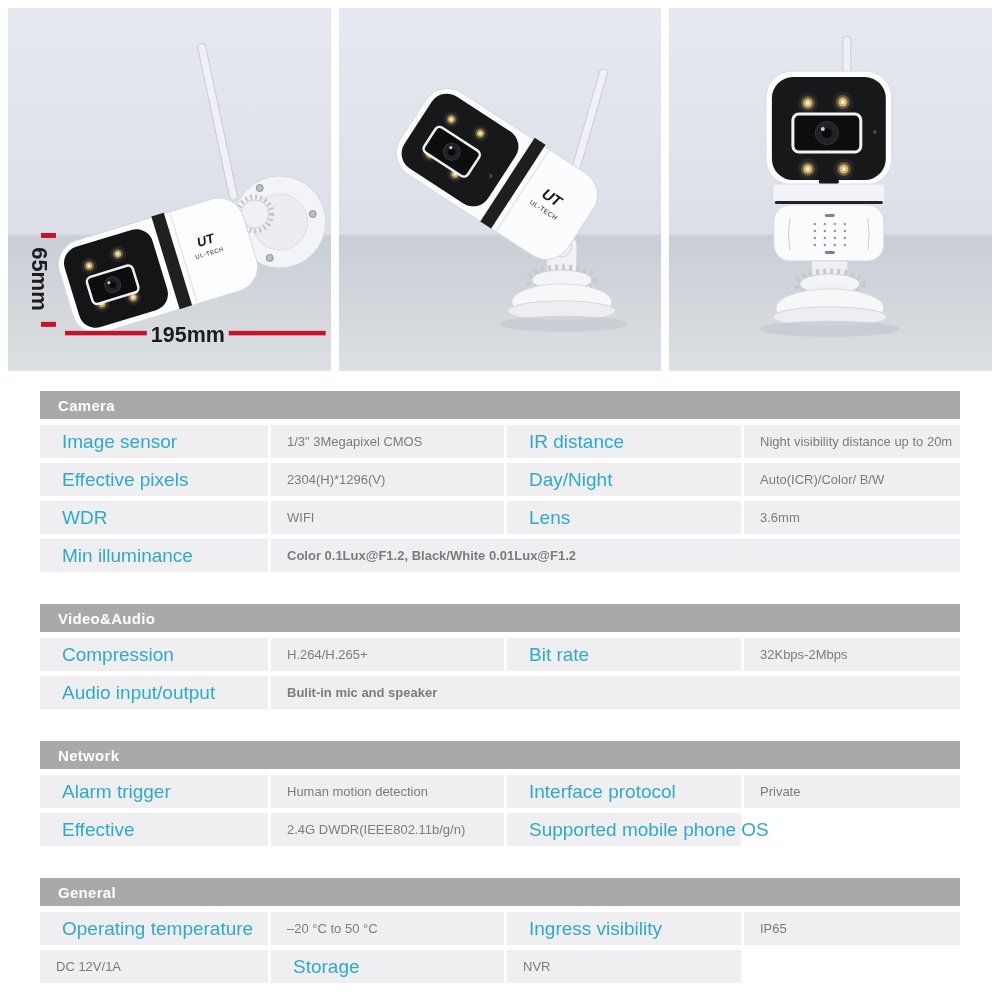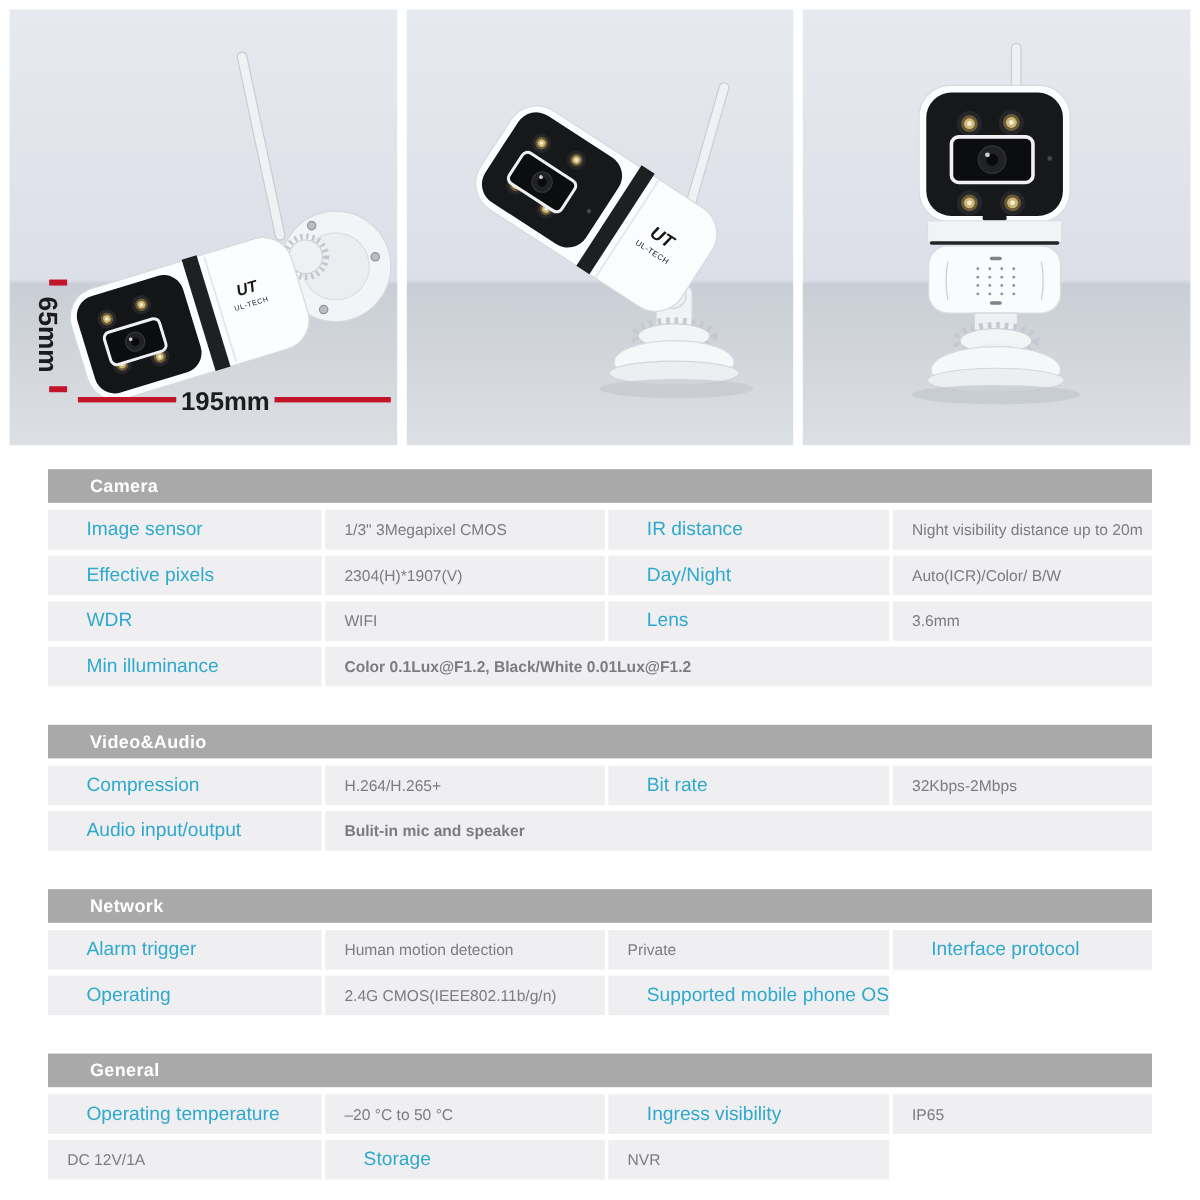--- a/index.html
+++ b/index.html
@@ -15,31 +15,31 @@
     flex:1;height:363px;
     background:linear-gradient(180deg,#e7e9f0 0%,#dcdfe7 62%,#c9ced6 63%,#d3d7dc 82%,#dcdfe4 100%);
   }
   .panel svg{display:block;width:100%;height:100%;}
   
   .spec{margin:20px 40px 0;}
   .sec{margin-bottom:32px;}
   .sec:last-child{margin-bottom:0;}
   .sec-h{
     height:28px;background:#a9a9aa;color:#ffffff;
-    display:flex;align-items:center;padding-left:35px;
+    display:flex;align-items:center;padding-left:18px;
     font-size:15px;font-weight:bold;letter-spacing:.3px;
     margin-bottom:6px;
   }
   .sec-g{
     display:grid;
     grid-template-columns:228px 233px 234px 216px;
     column-gap:3px;row-gap:5px;
   }
   .cell{background:#efeff1;height:33px;display:flex;align-items:center;white-space:nowrap;}
-  .lbl{padding-left:32px;color:#2fa9cc;font-size:16px;font-weight:500;}
+  .lbl{padding-left:22px;color:#2fa9cc;font-size:19px;font-weight:500;}
   .val{padding-left:16px;color:#7b7c7e;font-size:13px;}
   .sp{grid-column:2/5;font-weight:bold;}
 </style>
 </head>
 <body>
 
 <div class="hero">
 
   <div class="panel">
     <svg viewBox="0 0 323 363">
@@ -261,21 +261,21 @@
     <section class="sec">
       <header class="sec-h">
         <span>Camera</span>
       </header>
       <div class="sec-g">
         <div class="cell lbl">Image sensor</div>
         <div class="cell val">1/3" 3Megapixel CMOS</div>
         <div class="cell lbl">IR distance</div>
         <div class="cell val">Night visibility distance up to 20m</div>
         <div class="cell lbl">Effective pixels</div>
-        <div class="cell val">2304(H)*1907(V)</div>
+        <div class="cell val">2304(H)*1296(V)</div>
         <div class="cell lbl">Day/Night</div>
         <div class="cell val">Auto(ICR)/Color/ B/W</div>
         <div class="cell lbl">WDR</div>
         <div class="cell val">WIFI</div>
         <div class="cell lbl">Lens</div>
         <div class="cell val">3.6mm</div>
         <div class="cell lbl">Min illuminance</div>
         <div class="cell val sp">Color 0.1Lux@F1.2, Black/White 0.01Lux@F1.2</div>
       </div>
     </section>
@@ -292,24 +292,24 @@
         <div class="cell val sp">Bulit-in mic and speaker</div>
       </div>
     </section>
     <section class="sec">
       <header class="sec-h">
         <span>Network</span>
       </header>
       <div class="sec-g">
         <div class="cell lbl">Alarm trigger</div>
         <div class="cell val">Human motion detection</div>
+        <div class="cell lbl">Interface protocol</div>
         <div class="cell val">Private</div>
-        <div class="cell lbl">Interface protocol</div>
-        <div class="cell lbl">Operating</div>
-        <div class="cell val">2.4G CMOS(IEEE802.11b/g/n)</div>
+        <div class="cell lbl">Effective</div>
+        <div class="cell val">2.4G DWDR(IEEE802.11b/g/n)</div>
         <div class="cell lbl">Supported mobile phone OS</div>
       </div>
     </section>
     <section class="sec">
       <header class="sec-h">
         <span>General</span>
       </header>
       <div class="sec-g">
         <div class="cell lbl">Operating temperature</div>
         <div class="cell val">–20 °C to 50 °C</div>

